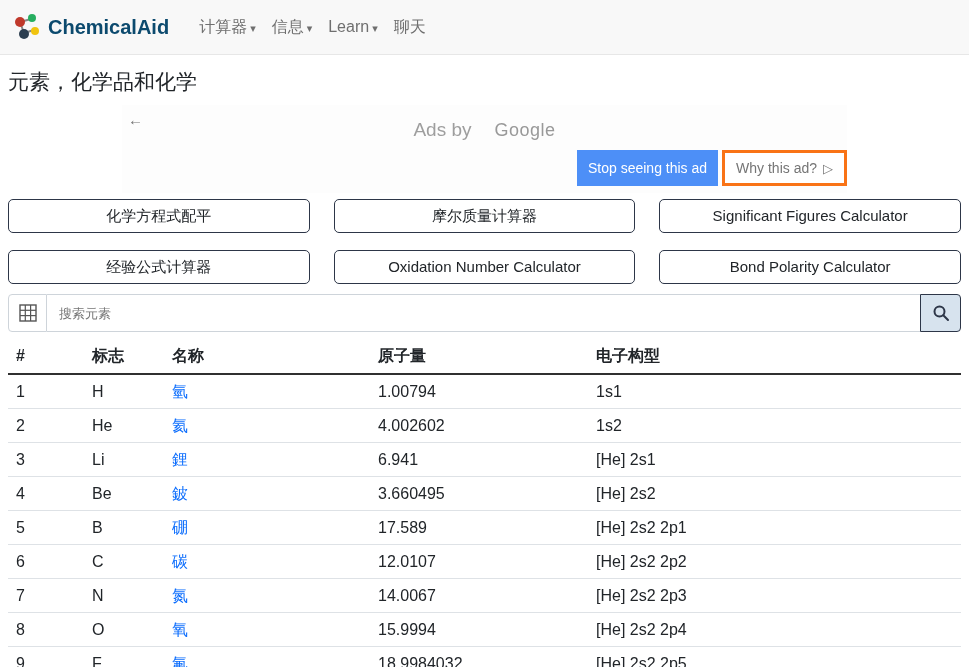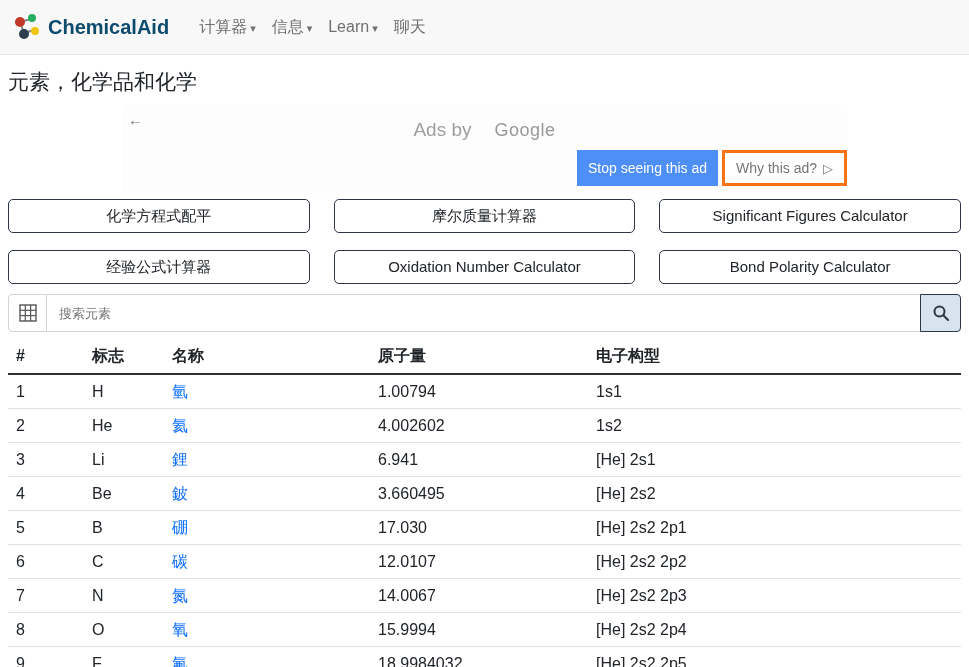--- a/index.html
+++ b/index.html
@@ -212,21 +212,21 @@
       <td>4</td>
       <td>Be</td>
       <td><a>鈹</a></td>
       <td>3.660495</td>
       <td>[He] 2s2</td>
     </tr>
     <tr>
       <td>5</td>
       <td>B</td>
       <td><a>硼</a></td>
-      <td>17.030</td>
+      <td>17.589</td>
       <td>[He] 2s2 2p1</td>
     </tr>
     <tr>
       <td>6</td>
       <td>C</td>
       <td><a>碳</a></td>
       <td>12.0107</td>
       <td>[He] 2s2 2p2</td>
     </tr>
     <tr>

